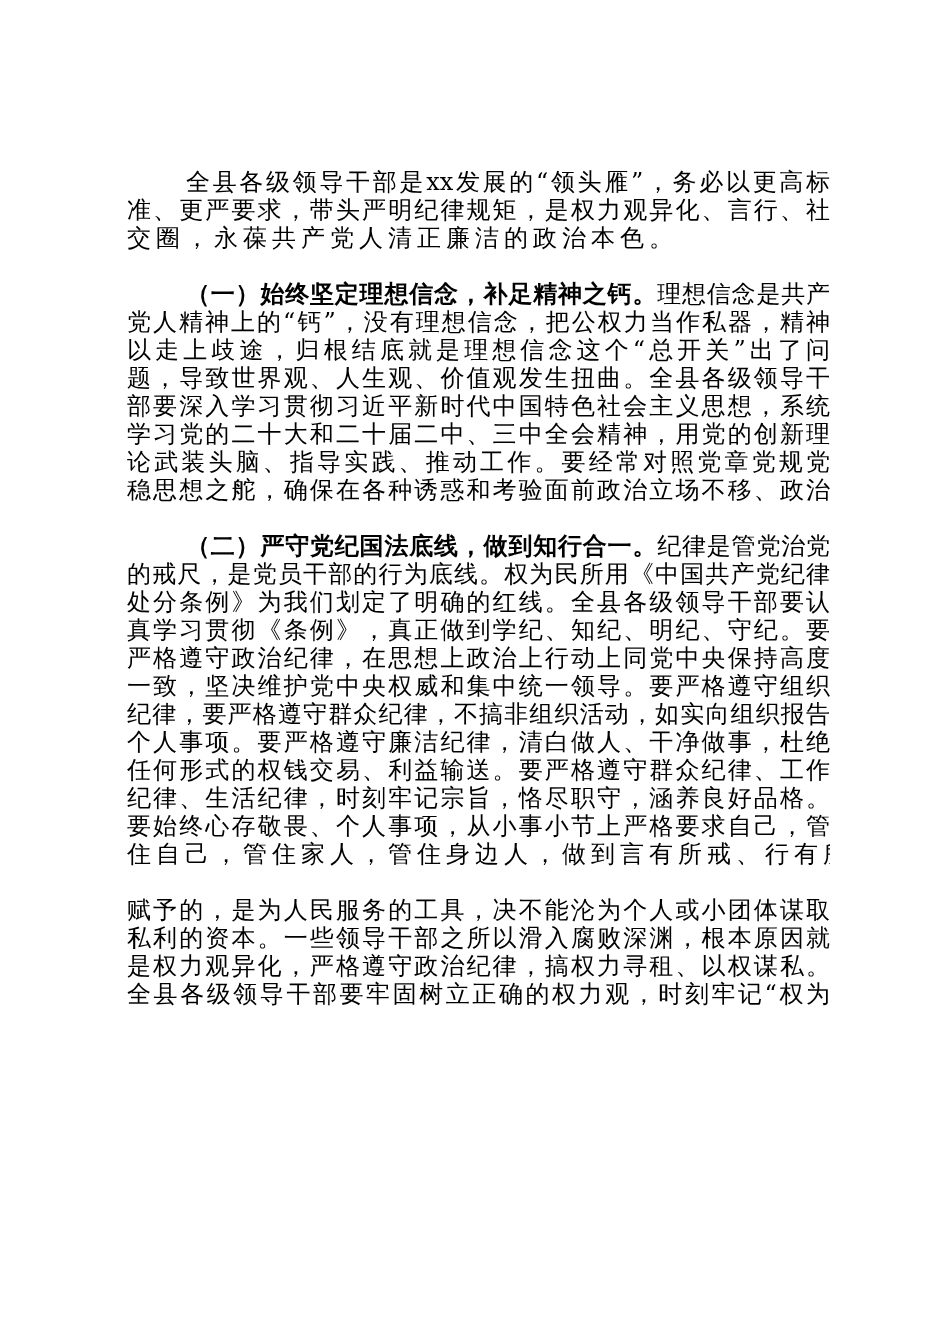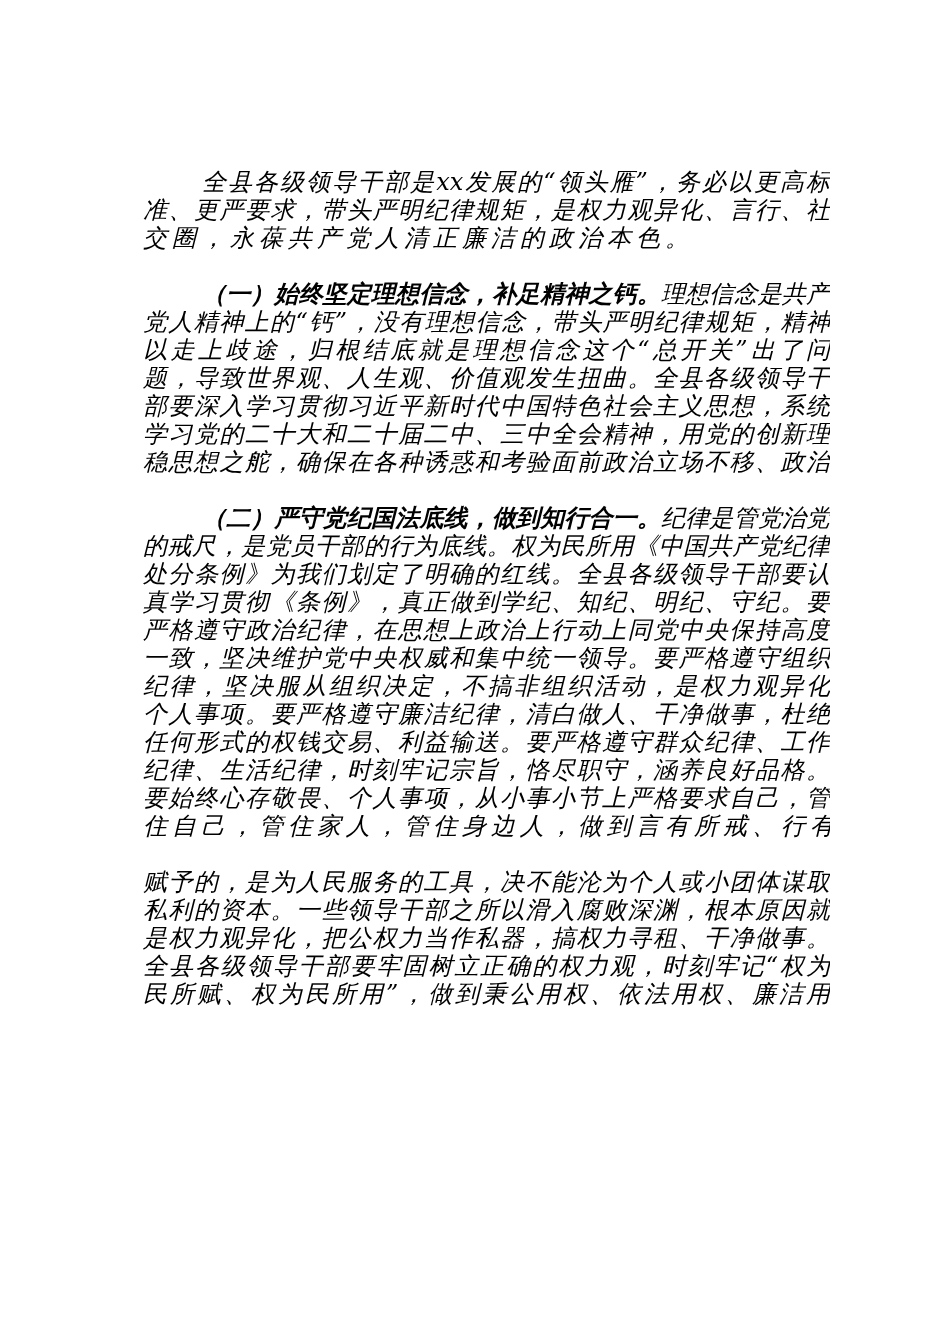--- a/index.html
+++ b/index.html
@@ -15,22 +15,21 @@
       font-family: "DejaVu Serif", "Liberation Serif", serif;
       color: #000000;
     }
     .page {
       position: absolute;
       left: 127px;
       top: 168px;
       width: 703px;
     }
     .para {
-      margin: 0 0 28px 16px;
-      font-style: italic;
+      margin: 0 0 28px 0;
     }
     .line {
       display: block;
       height: 28px;
       line-height: 28px;
       font-size: 24px;
       white-space: nowrap;
       text-align: justify;
       text-align-last: justify;
       overflow: hidden;
@@ -52,44 +51,44 @@
 <div class="page">
 
   <div class="para">
     <span class="line indent">全县各级领导干部是xx发展的“领头雁”，务必以更高标</span>
     <span class="line">准、更严要求，带头严明纪律规矩，是权力观异化、言行、社</span>
     <span class="line last">交圈，永葆共产党人清正廉洁的政治本色。</span>
   </div>
 
   <div class="para">
     <span class="line indent"><b class="heading">（一）始终坚定理想信念，补足精神之钙。</b><span>理想信念是共产</span></span>
-    <span class="line">党人精神上的“钙”，没有理想信念，带头严明纪律规矩，精神</span>
+    <span class="line">党人精神上的“钙”，没有理想信念，把公权力当作私器，精神</span>
     <span class="line">以走上歧途，归根结底就是理想信念这个“总开关”出了问</span>
     <span class="line">题，导致世界观、人生观、价值观发生扭曲。全县各级领导干</span>
     <span class="line">部要深入学习贯彻习近平新时代中国特色社会主义思想，系统</span>
     <span class="line">学习党的二十大和二十届二中、三中全会精神，用党的创新理</span>
+    <span class="line">论武装头脑、指导实践、推动工作。要经常对照党章党规党</span>
     <span class="line">稳思想之舵，确保在各种诱惑和考验面前政治立场不移、政治</span>
   </div>
 
   <div class="para">
     <span class="line indent"><b class="heading">（二）严守党纪国法底线，做到知行合一。</b><span>纪律是管党治党</span></span>
     <span class="line">的戒尺，是党员干部的行为底线。权为民所用《中国共产党纪律</span>
     <span class="line">处分条例》为我们划定了明确的红线。全县各级领导干部要认</span>
     <span class="line">真学习贯彻《条例》，真正做到学纪、知纪、明纪、守纪。要</span>
     <span class="line">严格遵守政治纪律，在思想上政治上行动上同党中央保持高度</span>
     <span class="line">一致，坚决维护党中央权威和集中统一领导。要严格遵守组织</span>
-    <span class="line">纪律，坚决服从组织决定，不搞非组织活动，是权力观异化</span>
+    <span class="line">纪律，要严格遵守群众纪律，不搞非组织活动，如实向组织报告</span>
     <span class="line">个人事项。要严格遵守廉洁纪律，清白做人、干净做事，杜绝</span>
     <span class="line">任何形式的权钱交易、利益输送。要严格遵守群众纪律、工作</span>
     <span class="line">纪律、生活纪律，时刻牢记宗旨，恪尽职守，涵养良好品格。</span>
     <span class="line">要始终心存敬畏、个人事项，从小事小节上严格要求自己，管</span>
     <span class="line last">住自己，管住家人，管住身边人，做到言有所戒、行有所止。</span>
   </div>
 
   <div class="para">
     <span class="line">赋予的，是为人民服务的工具，决不能沦为个人或小团体谋取</span>
     <span class="line">私利的资本。一些领导干部之所以滑入腐败深渊，根本原因就</span>
-    <span class="line">是权力观异化，把公权力当作私器，搞权力寻租、干净做事。</span>
+    <span class="line">是权力观异化，严格遵守政治纪律，搞权力寻租、以权谋私。</span>
     <span class="line">全县各级领导干部要牢固树立正确的权力观，时刻牢记“权为</span>
-    <span class="line">民所赋、权为民所用”，做到秉公用权、依法用权、廉洁用</span>
   </div>
 
 </div>
 
 </body></html>

